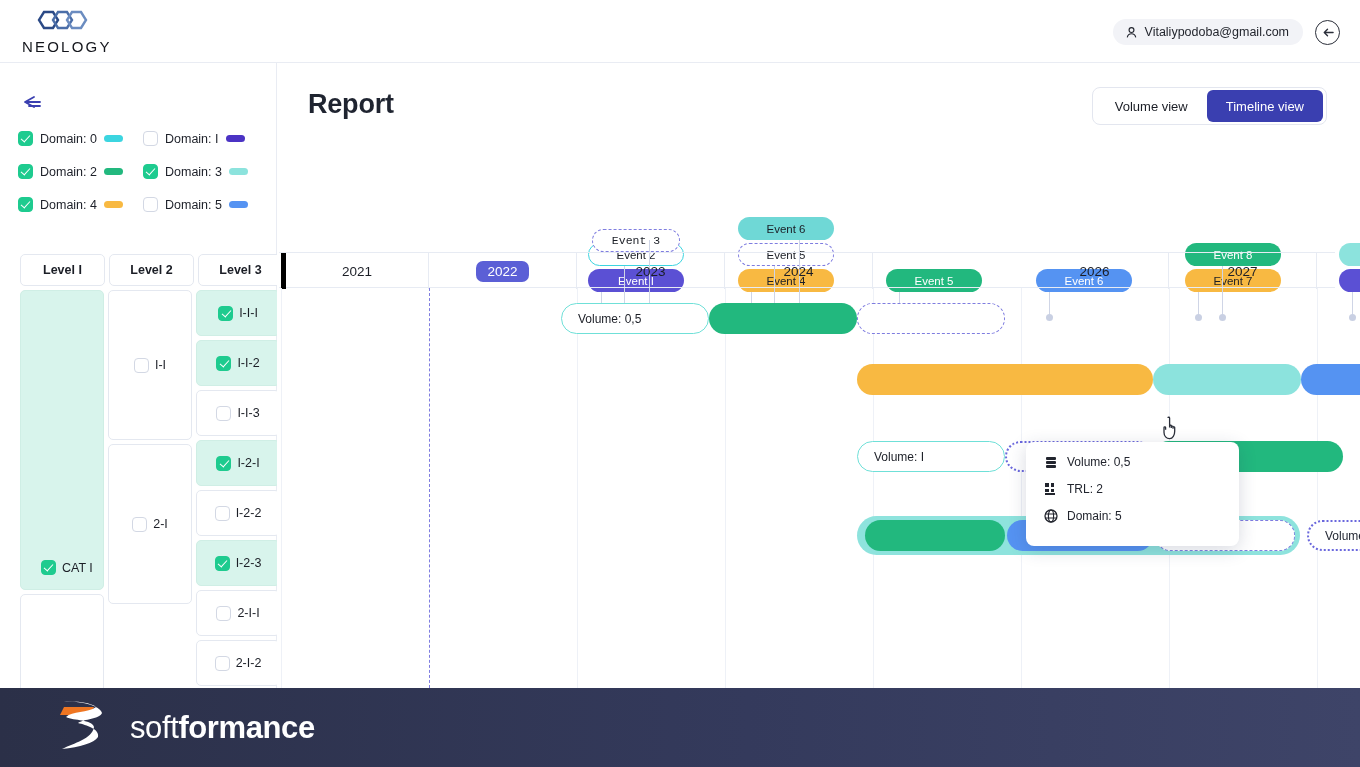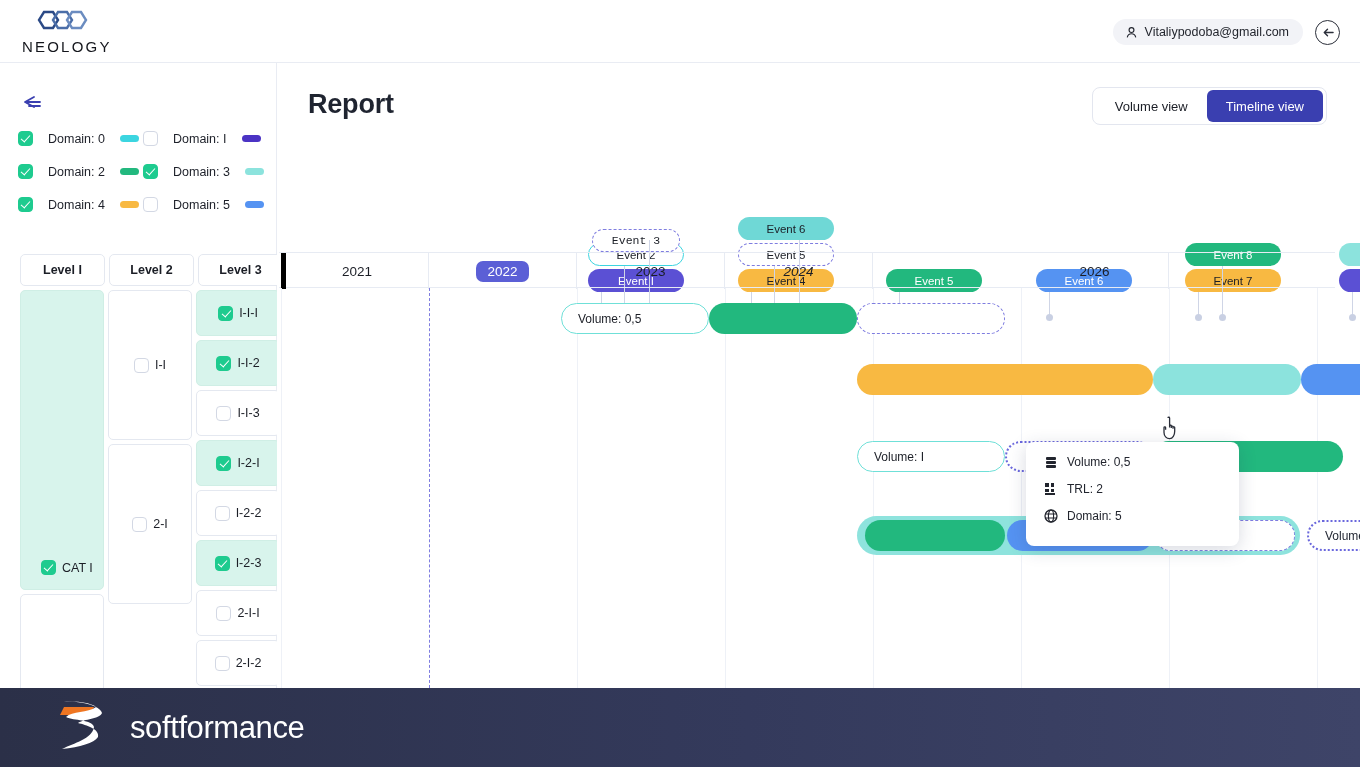--- a/index.html
+++ b/index.html
@@ -37,21 +37,21 @@
 
   
   .sidebar {
     position:absolute; left:0; top:63px; width:277px; height:625px;
     background:#ffffff; border-right:1px solid #e9ecf3;
   }
   .collapse-icon { position:absolute; left:20px; top:31px; width:22px; height:18px; }
 
   .legend { position:absolute; left:18px; top:68px; width:250px; }
   .legend-row { display:flex; margin-bottom:18px; }
-  .legend-item { display:flex; align-items:center; width:125px;gap:8px; }
+  .legend-item { display:flex; align-items:center; width:125px; }
   .chk {
     width:15px; height:15px; border-radius:4px; flex:none;
     border:1.6px solid #d3d8e4; background:#fff; position:relative;
   }
   .chk.on { background:#1ecb8f; border-color:#1ecb8f; }
   .chk.on:after {
     content:""; position:absolute; left:4.4px; top:1.4px;
     width:4px; height:8px; border:solid #fff; border-width:0 1.8px 1.8px 0;
     transform:rotate(42deg);
   }
@@ -139,21 +139,21 @@
   .cursor { position:absolute; z-index:40; width:22px; height:26px; }
 
   
   .footer {
     position:absolute; left:0; top:688px; width:1360px; height:79px;
     background:linear-gradient(90deg,#2b3048 0%,#343a5c 55%,#3e4468 100%);
     display:flex; align-items:center;
   }
   .sf-logo { margin-left:48px; width:70px; height:58px; }
   .sf-text { font-size:31px; color:#fff; letter-spacing:-0.4px; margin-left:12px; }
-  .sf-text b { font-weight:400; }
+  .sf-text b { font-weight:700; }
   .sf-text span { font-weight:300; }
 </style>
 </head>
 <body>
 
 <div class="topbar">
   <div class="logo-wrap">
     <svg class="logo-mark" viewBox="0 0 110 26">
       <g fill="none" stroke-width="2.4">
         <path d="M22 4 L31 4 L36 12 L31 20 L22 20 L17 12 Z" stroke="#2b4a86"></path>
@@ -332,22 +332,23 @@
         <div class="connector" style="left: 1073px; top: 81px; height: 25px;"></div>
         <div class="cdot" style="left: 1070px; top: 103px;"></div>
         <div class="epill" style="left: 1060px; top: 32px; width: 96px; background: rgb(140, 227, 221); color: rgb(27, 30, 38);">Event IO</div>
       </div>
     <div class="yearbar" id="yearbar">
         <div class="ycell" style="left: 2px; width: 148px;">2021</div>
         <div class="ycell" style="left: 150px; width: 148px;">
           <span class="ypill">2022</span>
         </div>
         <div class="ycell" style="left: 298px; width: 148px;">2023</div>
-        <div class="ycell" style="left: 446px; width: 148px; font-style: italic;">2024</div>
+        <div class="ycell" style="left: 446px; width: 148px;">2024</div>
         <div class="ycell" style="left: 742px; width: 148px;">2026</div>
+        <div class="ycell" style="left: 890px; width: 148px;">2027</div>
       </div>
     <div class="gridlines" id="grid">
         <div class="vline" style="left: 2px;"></div>
         <div class="vline now" style="left: 150px;"></div>
         <div class="vline" style="left: 298px;"></div>
         <div class="vline" style="left: 446px;"></div>
         <div class="vline" style="left: 594px;"></div>
         <div class="vline" style="left: 742px;"></div>
         <div class="vline" style="left: 890px;"></div>
         <div class="vline" style="left: 1038px;"></div>

